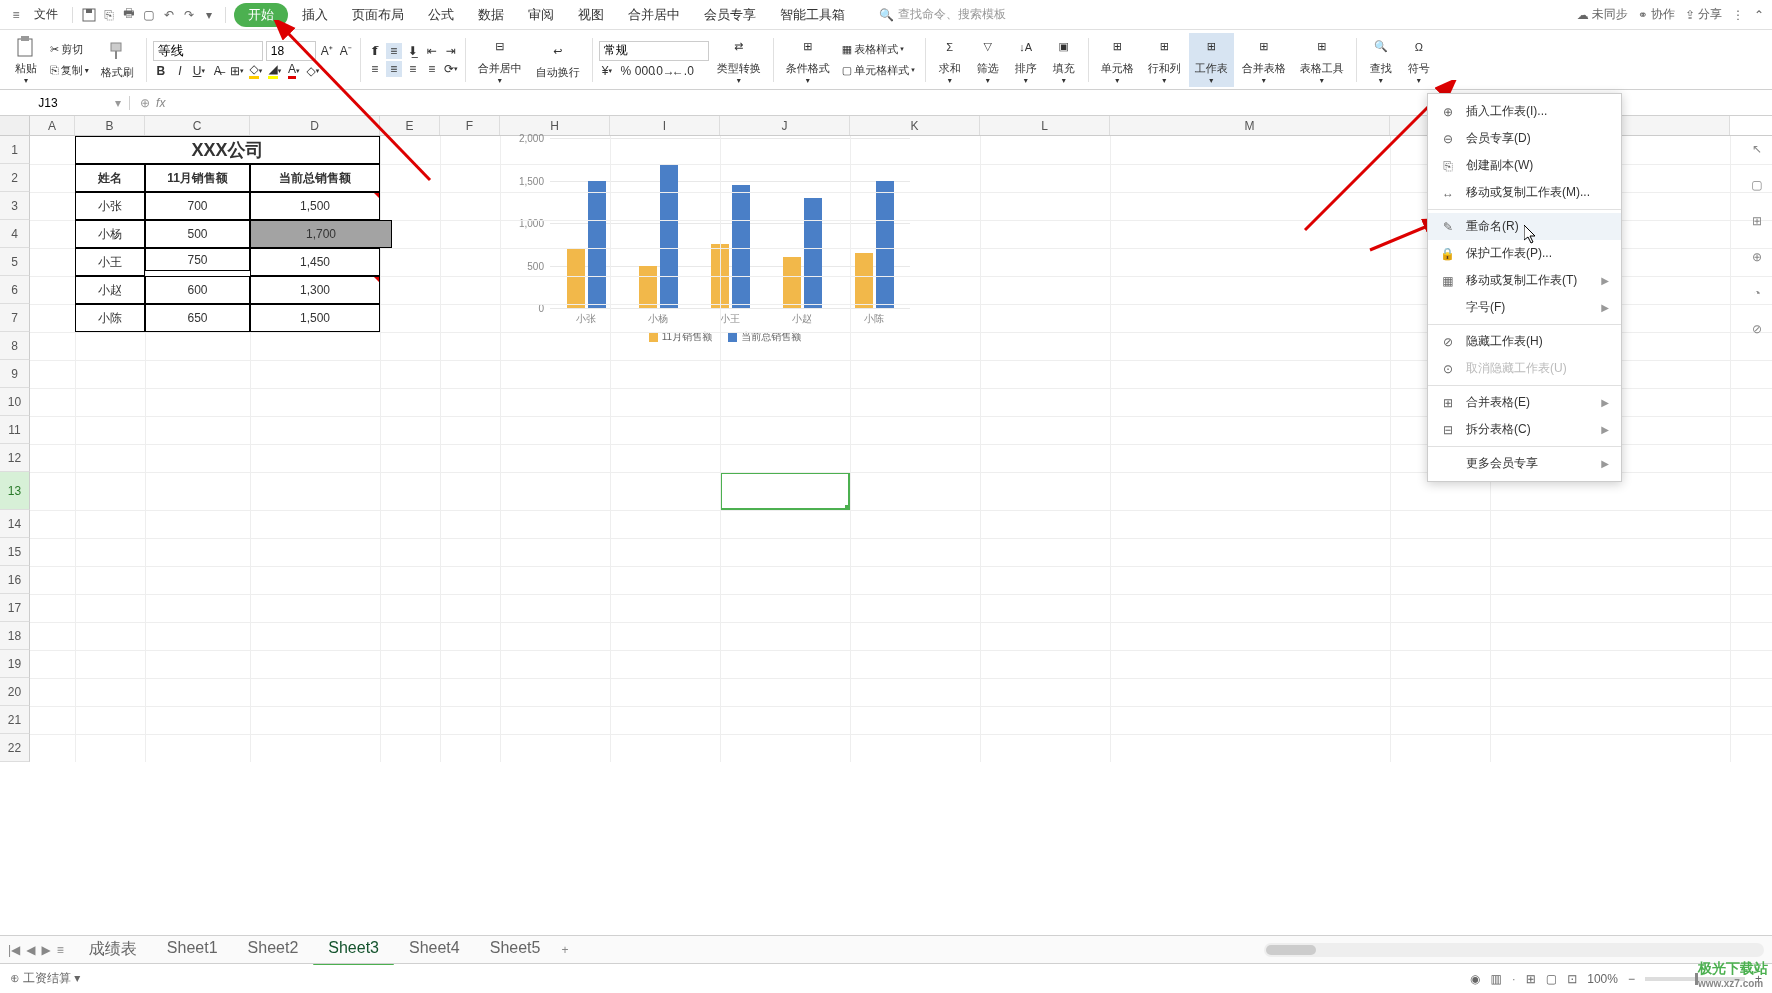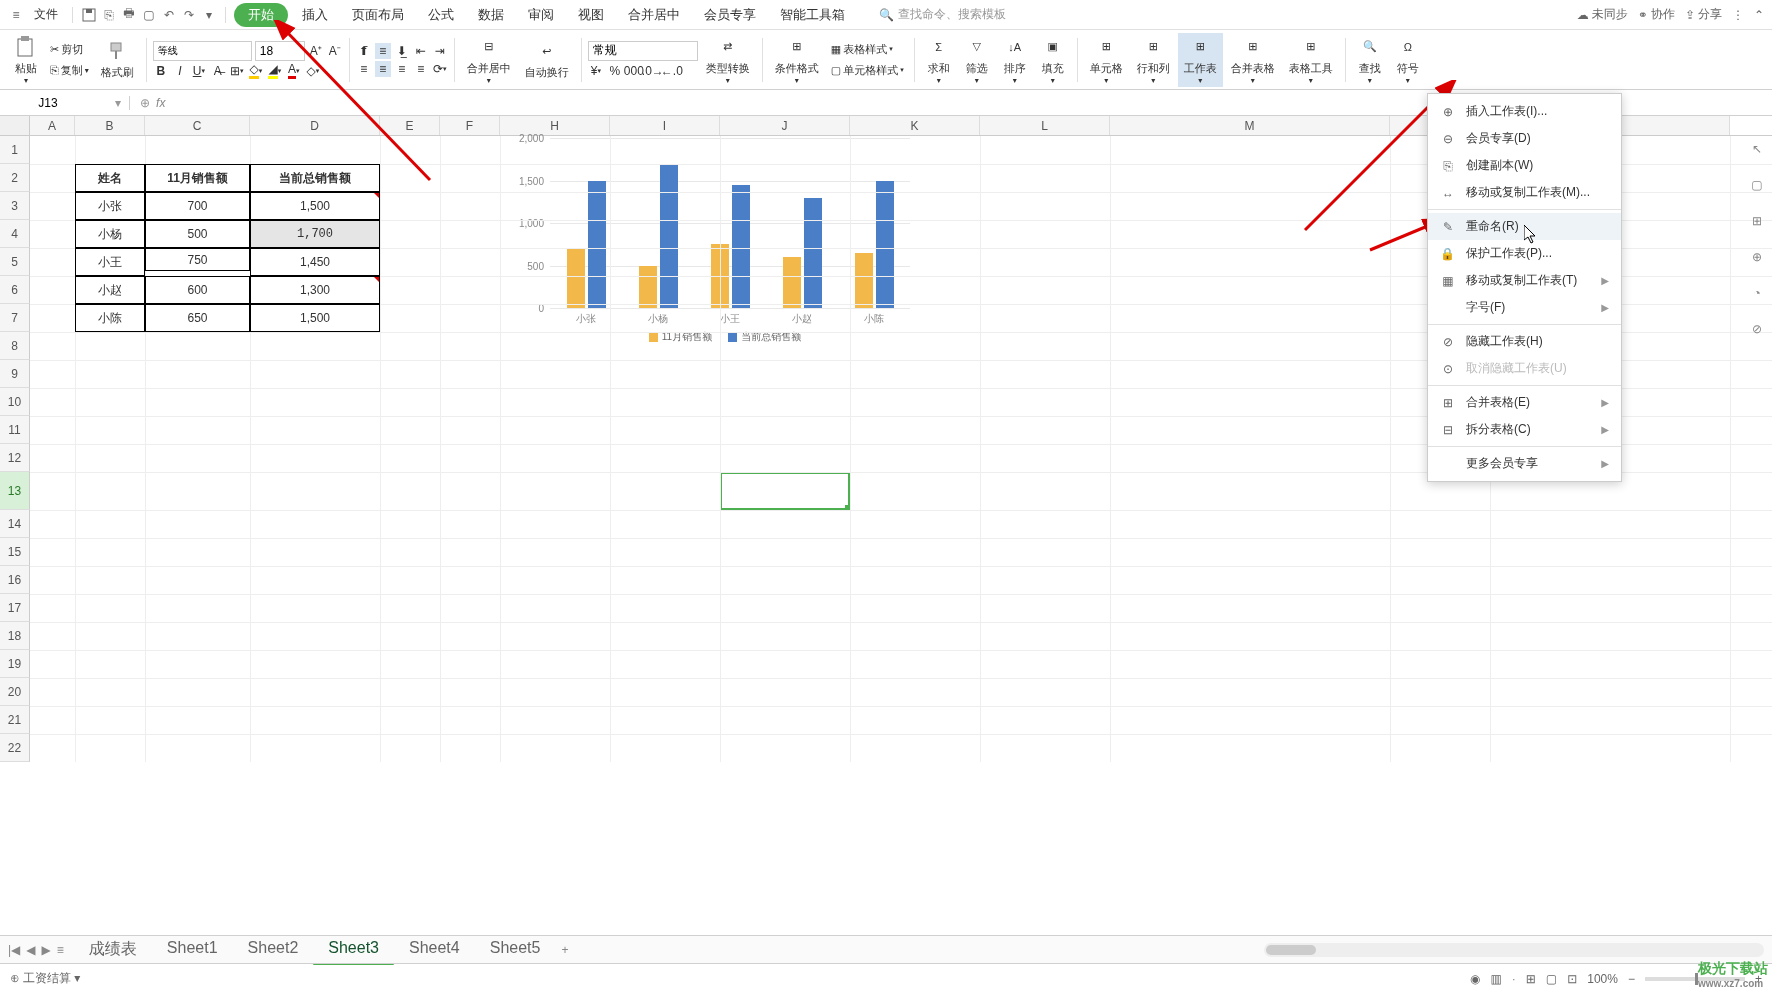--- a/index.html
+++ b/index.html
@@ -16,21 +16,21 @@
 .menu-right { margin-left: auto; display: flex; align-items: center; gap: 10px; color: #666; }
 .menu-right-item { display: flex; align-items: center; gap: 3px; cursor: pointer; }
 
 
 .ribbon { display: flex; align-items: center; height: 60px; border-bottom: 1px solid #d0d0d0; padding: 2px 8px; gap: 2px; }
 .ribbon-btn { display: flex; flex-direction: column; align-items: center; justify-content: center; padding: 2px 6px; cursor: pointer; font-size: 11px; }
 .ribbon-btn-icon { width: 24px; height: 24px; display: flex; align-items: center; justify-content: center; margin-bottom: 2px; }
 .ribbon-small { display: flex; align-items: center; gap: 2px; padding: 2px 4px; cursor: pointer; font-size: 11px; }
 .ribbon-stack { display: flex; flex-direction: column; gap: 2px; }
 .ribbon-sep { width: 1px; height: 44px; background: #e0e0e0; margin: 0 4px; }
-.font-select { width: 99px; height: 20px; border: 1px solid #ccc; font-size: 10px; padding: 0 4px; }
+.font-select { width: 110px; height: 20px; border: 1px solid #ccc; font-size: 13px; padding: 0 4px; }
 .size-select { width: 50px; height: 20px; border: 1px solid #ccc; font-size: 12px; padding: 0 4px; }
 .num-select { width: 110px; height: 20px; border: 1px solid #ccc; font-size: 12px; padding: 0 4px; }
 .ribbon-row { display: flex; align-items: center; gap: 3px; }
 .ribbon-icon-sm { width: 16px; height: 16px; display: inline-flex; align-items: center; justify-content: center; }
 .ribbon-btn.highlighted { background: #d7e4f2; }
 
 
 .formula-bar { display: flex; align-items: center; height: 26px; border-bottom: 1px solid #d0d0d0; }
 .name-box { width: 130px; border-right: 1px solid #d0d0d0; display: flex; align-items: center; padding: 0 8px; }
 .name-box input { border: none; width: 80px; text-align: center; font-size: 12px; outline: none; }
@@ -499,29 +499,30 @@
           <div style="position: absolute; top: 0px; left: 410px; width: 1px; height: 626px; background: rgb(238, 238, 238);"></div>
           <div style="position: absolute; top: 0px; left: 470px; width: 1px; height: 626px; background: rgb(238, 238, 238);"></div>
           <div style="position: absolute; top: 0px; left: 580px; width: 1px; height: 626px; background: rgb(238, 238, 238);"></div>
           <div style="position: absolute; top: 0px; left: 690px; width: 1px; height: 626px; background: rgb(238, 238, 238);"></div>
           <div style="position: absolute; top: 0px; left: 820px; width: 1px; height: 626px; background: rgb(238, 238, 238);"></div>
           <div style="position: absolute; top: 0px; left: 950px; width: 1px; height: 626px; background: rgb(238, 238, 238);"></div>
           <div style="position: absolute; top: 0px; left: 1080px; width: 1px; height: 626px; background: rgb(238, 238, 238);"></div>
           <div style="position: absolute; top: 0px; left: 1360px; width: 1px; height: 626px; background: rgb(238, 238, 238);"></div>
           <div style="position: absolute; top: 0px; left: 1460px; width: 1px; height: 626px; background: rgb(238, 238, 238);"></div>
           <div style="position: absolute; top: 0px; left: 1700px; width: 1px; height: 626px; background: rgb(238, 238, 238);"></div>
+          <div class="data-title" style="position: absolute; left: 45px; top: 0px; width: 305px; height: 28px; display: flex; align-items: center; justify-content: center; background: rgb(255, 255, 255);">XXX公司</div>
           <div class="data-th" style="position: absolute; left: 45px; top: 28px; width: 70px; height: 28px; display: flex; align-items: center; justify-content: center; background: rgb(255, 255, 255);">姓名</div>
           <div class="data-th" style="position: absolute; left: 115px; top: 28px; width: 105px; height: 28px; display: flex; align-items: center; justify-content: center; background: rgb(255, 255, 255);">11月销售额</div>
           <div class="data-th" style="position: absolute; left: 220px; top: 28px; width: 130px; height: 28px; display: flex; align-items: center; justify-content: center; background: rgb(255, 255, 255);">当前总销售额</div>
           <div class="data-td" style="position: absolute; left: 45px; top: 56px; width: 70px; height: 28px; display: flex; align-items: center; justify-content: center; background: rgb(255, 255, 255);">小张</div>
           <div class="data-td" style="position: absolute; left: 115px; top: 56px; width: 105px; height: 28px; display: flex; align-items: center; justify-content: center; background: rgb(255, 255, 255);">700</div>
           <div class="data-td red-mark" style="position: absolute; left: 220px; top: 56px; width: 130px; height: 28px; display: flex; align-items: center; justify-content: center; background: rgb(255, 255, 255);">1,500</div>
           <div class="data-td" style="position: absolute; left: 45px; top: 84px; width: 70px; height: 28px; display: flex; align-items: center; justify-content: center; background: rgb(255, 255, 255);">小杨</div>
           <div class="data-td" style="position: absolute; left: 115px; top: 84px; width: 105px; height: 28px; display: flex; align-items: center; justify-content: center; background: rgb(255, 255, 255);">500</div>
-          <div class="data-td" style="position: absolute; left: 220px; top: 84px; width: 130px; height: 28px; display: flex; align-items: center; justify-content: center; background: #e5e5e5; font-family: Liberation Mono, monospace;">1,700</div>
+          <div class="data-td" style="position: absolute; left: 220px; top: 84px; width: 142px; height: 28px; display: flex; align-items: center; justify-content: center; background: #a3a3a3;">1,700</div>
           <div class="data-td" style="position: absolute; left: 45px; top: 112px; width: 70px; height: 28px; display: flex; align-items: center; justify-content: center; background: rgb(255, 255, 255);">小王</div>
           <div class="data-td" style="position: absolute; left: 115px; top: 112px; width: 105px; height: 23px; display: flex; align-items: center; justify-content: center; background: rgb(255, 255, 255);">750</div>
           <div class="data-td" style="position: absolute; left: 220px; top: 112px; width: 130px; height: 28px; display: flex; align-items: center; justify-content: center; background: rgb(255, 255, 255);">1,450</div>
           <div class="data-td" style="position: absolute; left: 45px; top: 140px; width: 70px; height: 28px; display: flex; align-items: center; justify-content: center; background: rgb(255, 255, 255);">小赵</div>
           <div class="data-td" style="position: absolute; left: 115px; top: 140px; width: 105px; height: 28px; display: flex; align-items: center; justify-content: center; background: rgb(255, 255, 255);">600</div>
           <div class="data-td red-mark" style="position: absolute; left: 220px; top: 140px; width: 130px; height: 28px; display: flex; align-items: center; justify-content: center; background: rgb(255, 255, 255);">1,300</div>
           <div class="data-td" style="position: absolute; left: 45px; top: 168px; width: 70px; height: 28px; display: flex; align-items: center; justify-content: center; background: rgb(255, 255, 255);">小陈</div>
           <div class="data-td" style="position: absolute; left: 115px; top: 168px; width: 105px; height: 28px; display: flex; align-items: center; justify-content: center; background: rgb(255, 255, 255);">650</div>
           <div class="data-td" style="position: absolute; left: 220px; top: 168px; width: 130px; height: 28px; display: flex; align-items: center; justify-content: center; background: rgb(255, 255, 255);">1,500</div>
         </div>

